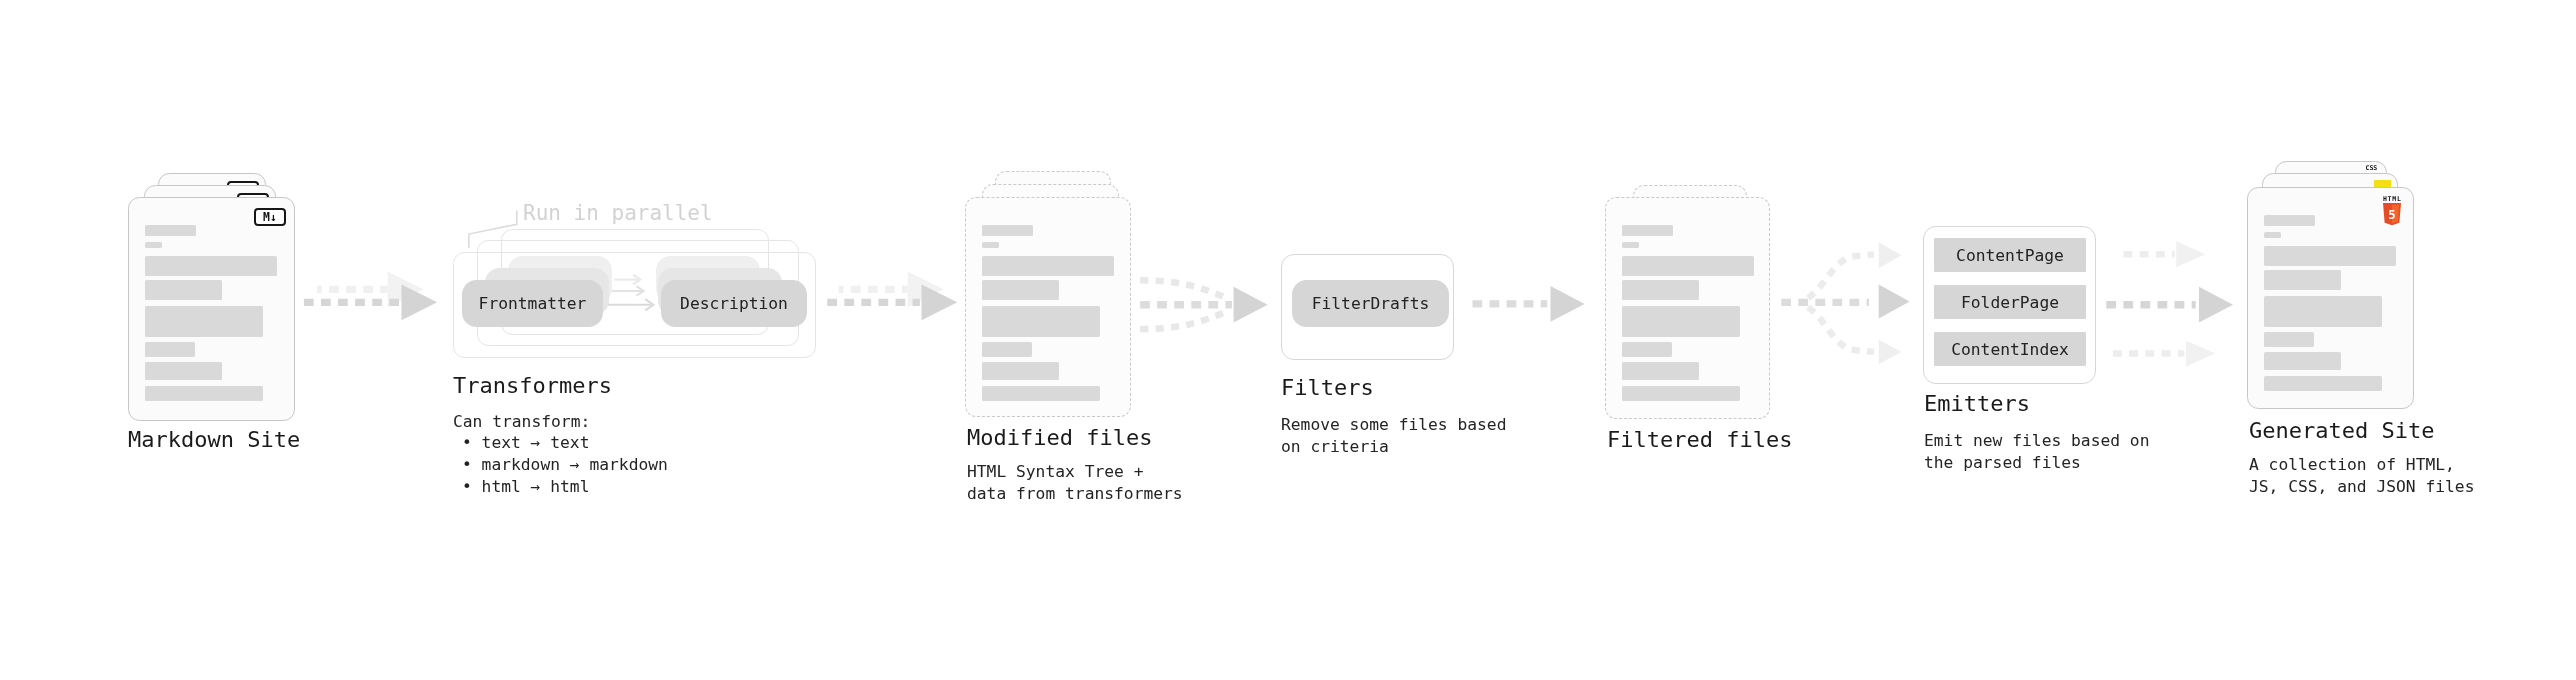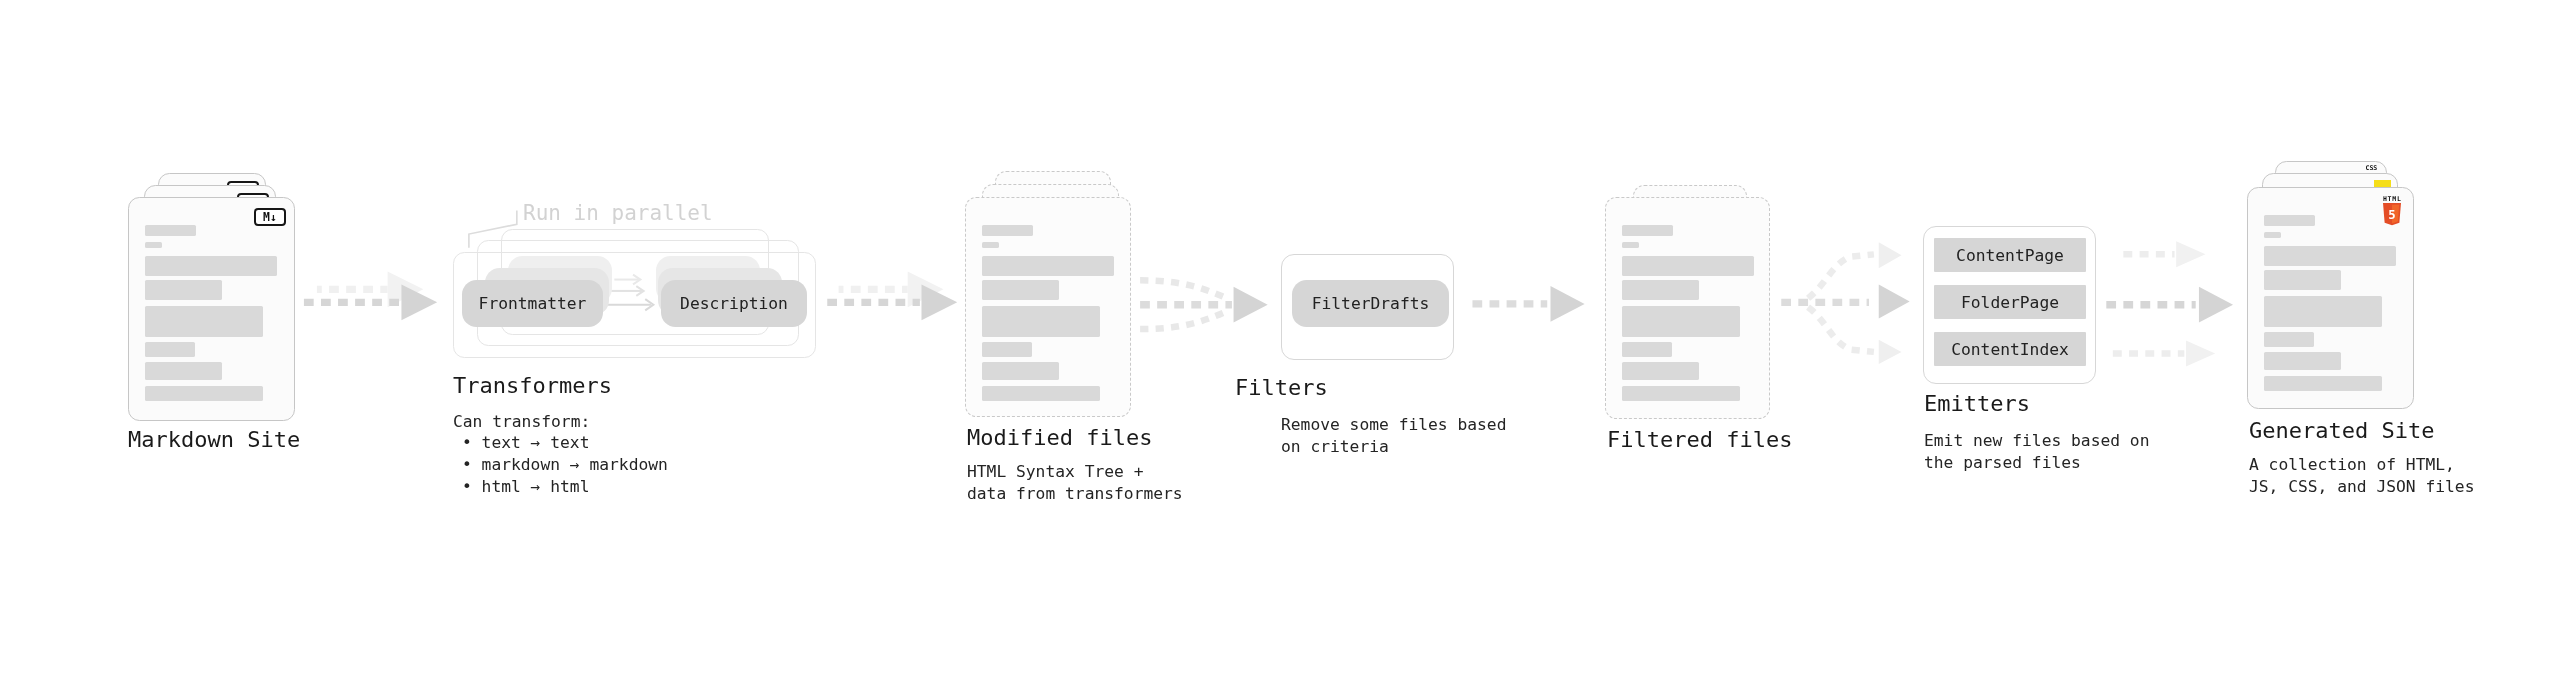--- a/index.html
+++ b/index.html
@@ -172,21 +172,21 @@
       </div>
     </div>
     <div class="h" style="left:967px;top:425px">Modified files</div>
     <div class="cap" style="left:967px;top:461px">HTML Syntax Tree +
 data from transformers</div>
   </div>
 
   <div>
     <div class="panel" style="left:1281px;top:254px;width:173px;height:106px"></div>
     <div class="chip" style="left:1292px;top:280px;width:157px;height:47px">FilterDrafts</div>
-    <div class="h" style="left:1235px;top:375px">Filters</div>
+    <div class="h" style="left:1281px;top:375px">Filters</div>
     <div class="cap" style="left:1281px;top:414px">Remove some files based
 on criteria</div>
   </div>
 
   <div>
     <div class="card dashed" style="left:1633px;top:185px;width:114px;height:98px"></div>
     <div class="card dashed" style="left:1605px;top:197px;width:165px;height:222px">
       <div>
         <i class="bar b1"></i>
           <i class="bar b2"></i>

